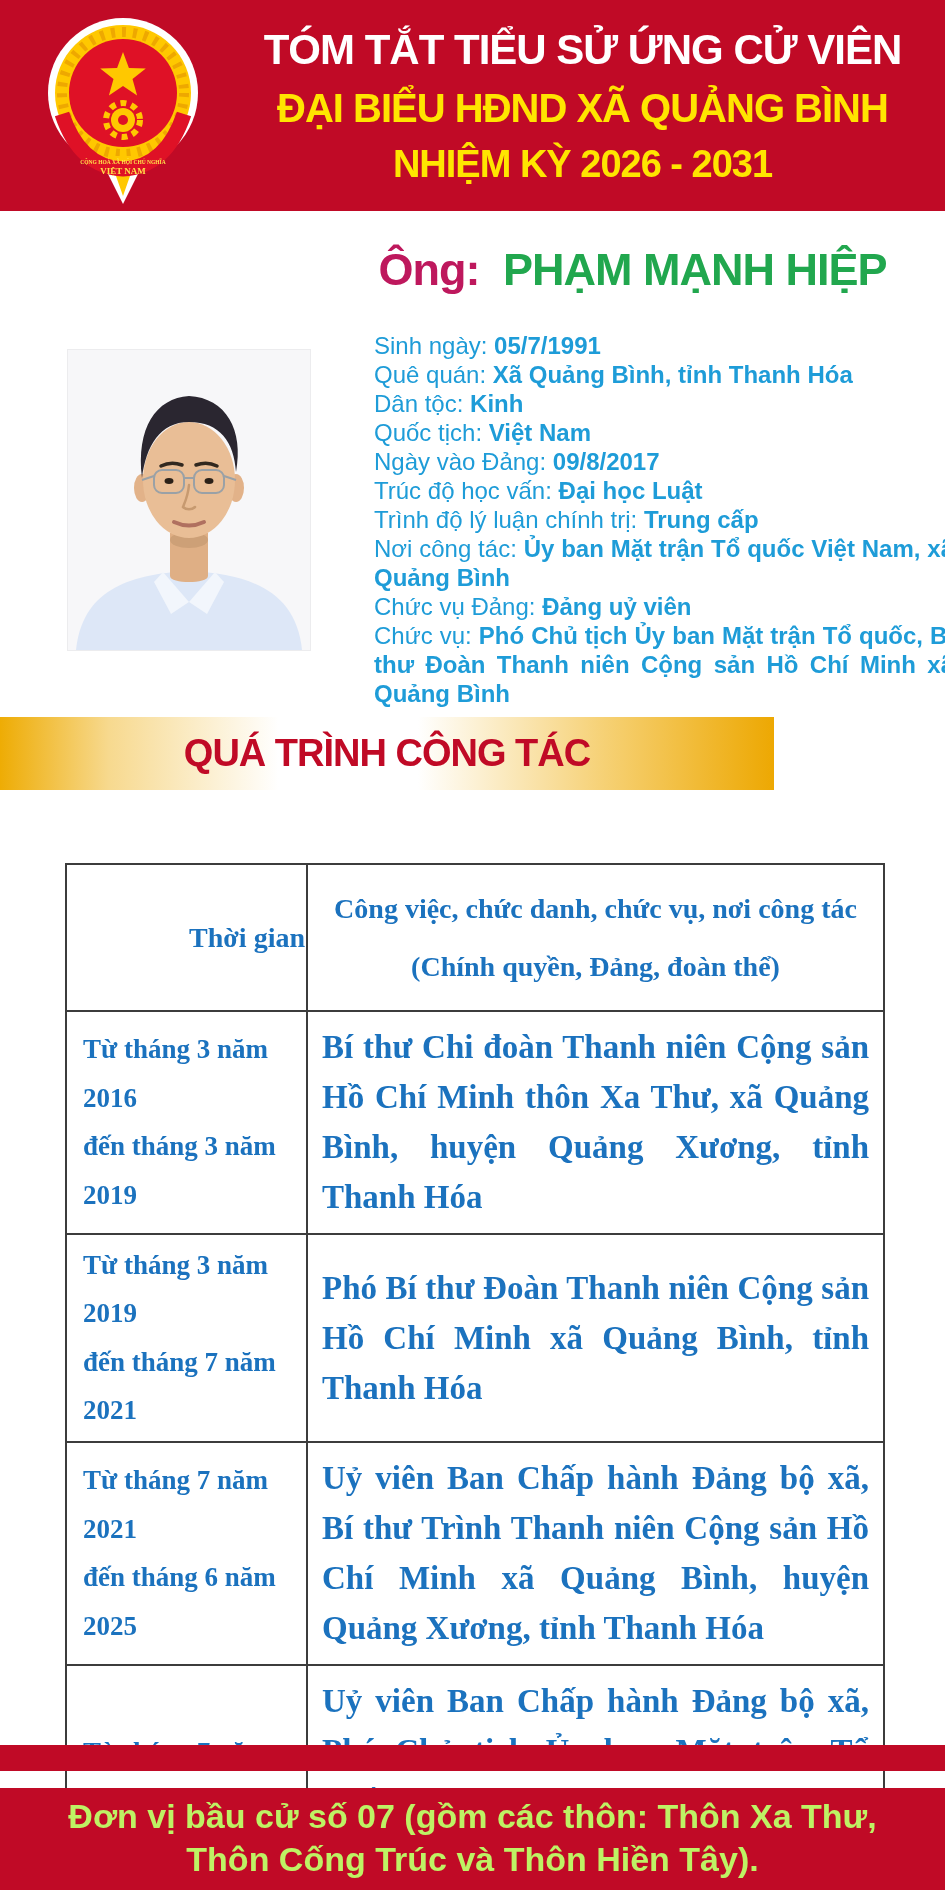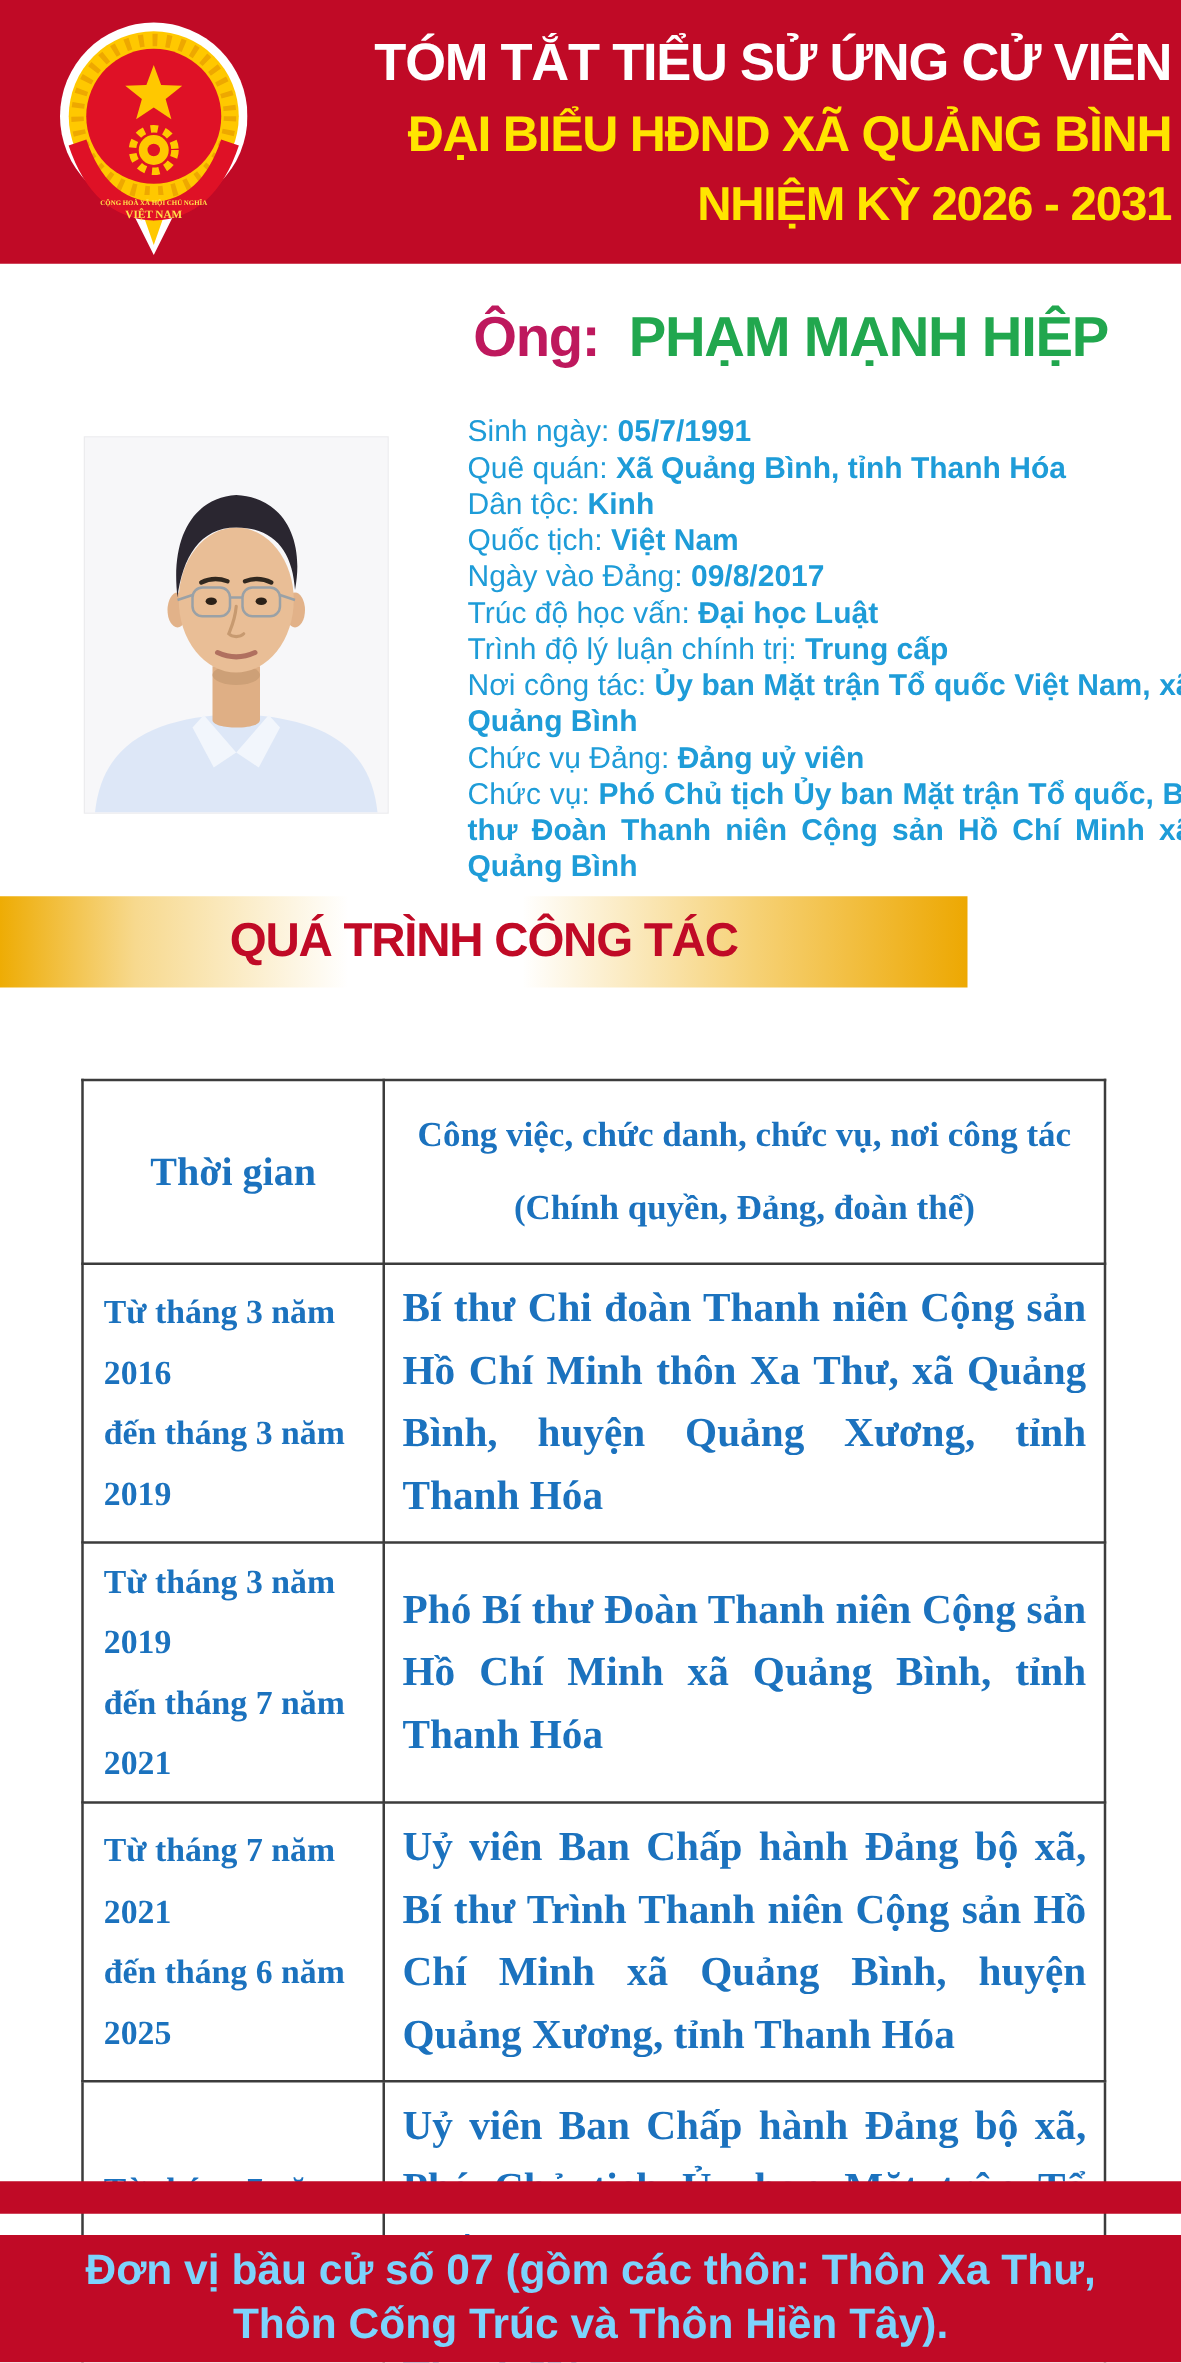--- a/index.html
+++ b/index.html
@@ -3,21 +3,21 @@
 <meta charset="utf-8">
 <style>
   html,body{margin:0;padding:0;background:#ffffff;}
   .page{position:relative;width:945px;height:1890px;background:#ffffff;overflow:hidden;
         font-family:"Liberation Sans",sans-serif;}
 
   
   .header{position:absolute;left:0;top:0;width:945px;height:211px;background:#C00A26;}
   .emblem{position:absolute;left:48px;top:8px;width:150px;height:196px;}
   .header-titles{position:absolute;left:228px;right:8px;top:0;height:211px;
-                 display:flex;flex-direction:column;justify-content:center;gap:12px;text-align:right;}
+                 display:flex;flex-direction:column;justify-content:center;gap:12px;text-align:center;}
   .ht1{color:#ffffff;font-size:42px;font-weight:bold;letter-spacing:-1px;}
   .ht2{color:#FFE500;font-size:40px;font-weight:bold;letter-spacing:-1px;}
   .ht3{color:#FFE500;font-size:38px;font-weight:bold;letter-spacing:-1px;}
 
   
   .name-row{position:absolute;left:325px;right:5px;top:244px;text-align:center;
             font-size:45px;font-weight:bold;letter-spacing:-1px;}
   .salutation{color:#be185d;}
   .name{color:#21A74E;margin-left:12px;}
 
@@ -38,30 +38,30 @@
   
   .work-table{position:absolute;left:65px;top:863px;width:820px;border-collapse:collapse;
               color:#1B72BE;font-family:"Liberation Serif",serif;font-weight:bold;table-layout:fixed;}
   .work-table td{border:2px solid #3C3C3C;vertical-align:middle;box-sizing:border-box;}
   .col-time{width:241px;}
   .work-table tr:nth-child(1){height:147px;}
   .work-table tr:nth-child(2){height:152px;}
   .work-table tr:nth-child(3){height:150px;}
   .work-table tr:nth-child(4){height:162px;}
   .work-table tr:nth-child(5){height:168px;}
-  .th-time{text-align:center;font-size:32px;}
+  .th-time{text-align:right;font-size:28px;}
   .th-work{text-align:center;font-size:28px;padding:0 10px;}
   .th-work .line2{margin-top:26px;}
   .cell-time{font-size:27px;line-height:1.8;padding:6px 8px 6px 16px;}
   .cell-work{font-size:33px;line-height:1.52;padding:10px 14px;text-align:justify;}
 
   
   .footer-bar{position:absolute;left:0;top:1745px;width:945px;height:26px;background:#C00A26;}
   .footer{position:absolute;left:0;top:1788px;width:945px;height:102px;background:#C00A26;
-          color:#7dd3fc;font-size:34px;font-weight:bold;text-align:center;line-height:43px;
+          color:#bef264;font-size:34px;font-weight:bold;text-align:center;line-height:43px;
           padding:7px 58px 0 58px;box-sizing:border-box;}
 </style>
 </head>
 <body>
 
 <div class="page">
 
   <div class="header">
     <svg class="emblem" viewBox="0 0 150 196">
       <circle cx="75" cy="85" r="75" fill="#ffffff"></circle>

